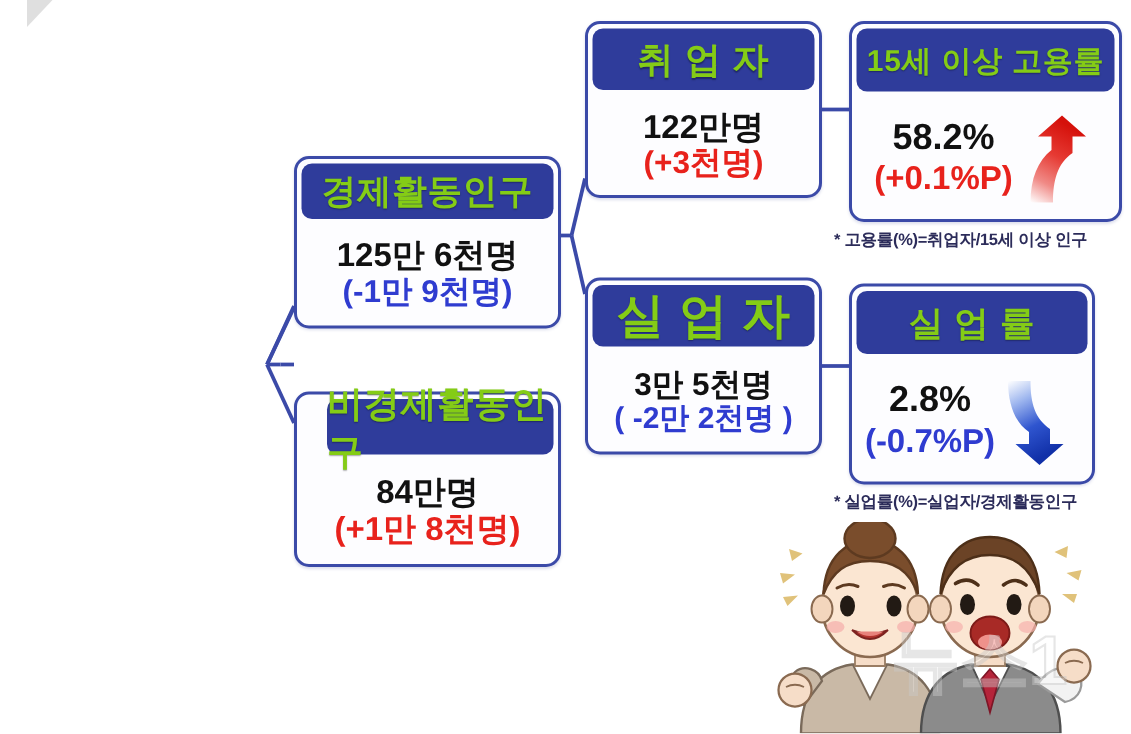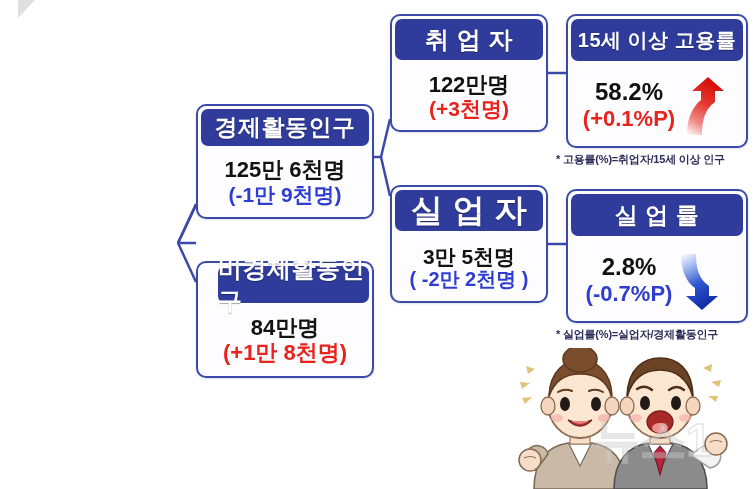--- a/index.html
+++ b/index.html
@@ -37,21 +37,21 @@
     border: 2px solid #3b4aa8;
     border-radius: 10px;
     background: #fdfdff;
     box-shadow: 0 1px 2px rgba(60,70,150,.18);
   }
   .node-head {
     box-sizing: border-box;
     margin: 3px;
     border-radius: 7px;
     background: #2f3c9b;
-    color: #ffffff;
+    color: #84cc16;
     font-weight: bold;
     display: flex;
     align-items: center;
     justify-content: center;
     letter-spacing: .5px;
     text-shadow: 0 1px 1px rgba(0,0,0,.35);
   }
   .node-body {
     box-sizing: border-box;
     display: flex;
@@ -102,21 +102,21 @@
   #node-unemployed { left: 390px; top: 185px; width: 158px; height: 118px; }
   #node-unemployed .node-head { height: 41px; font-size: 32px; }
   #node-unemployed .node-body { height: 70px; }
   #node-unemployed .val-main  { font-size: 21px; }
   #node-unemployed .val-delta { font-size: 20px; }
 
   #node-emprate    { left: 566px; top: 14px;  width: 182px; height: 134px; }
   #node-emprate .node-head { height: 42px; font-size: 20px; }
   #node-emprate .node-body { height: 85px; }
 
-  #node-unemprate  { left: 566px; top: 189px; width: 182px; height: 134px; }
+  #node-unemprate  { left: 566px; top: 189px; width: 164px; height: 134px; }
   #node-unemprate .node-head { height: 42px; font-size: 23px; }
   #node-unemprate .node-body { height: 85px; }
 
   
   .rate-row {
     width: 100%;
     display: flex;
     align-items: center;
     justify-content: center;
     gap: 4px;

